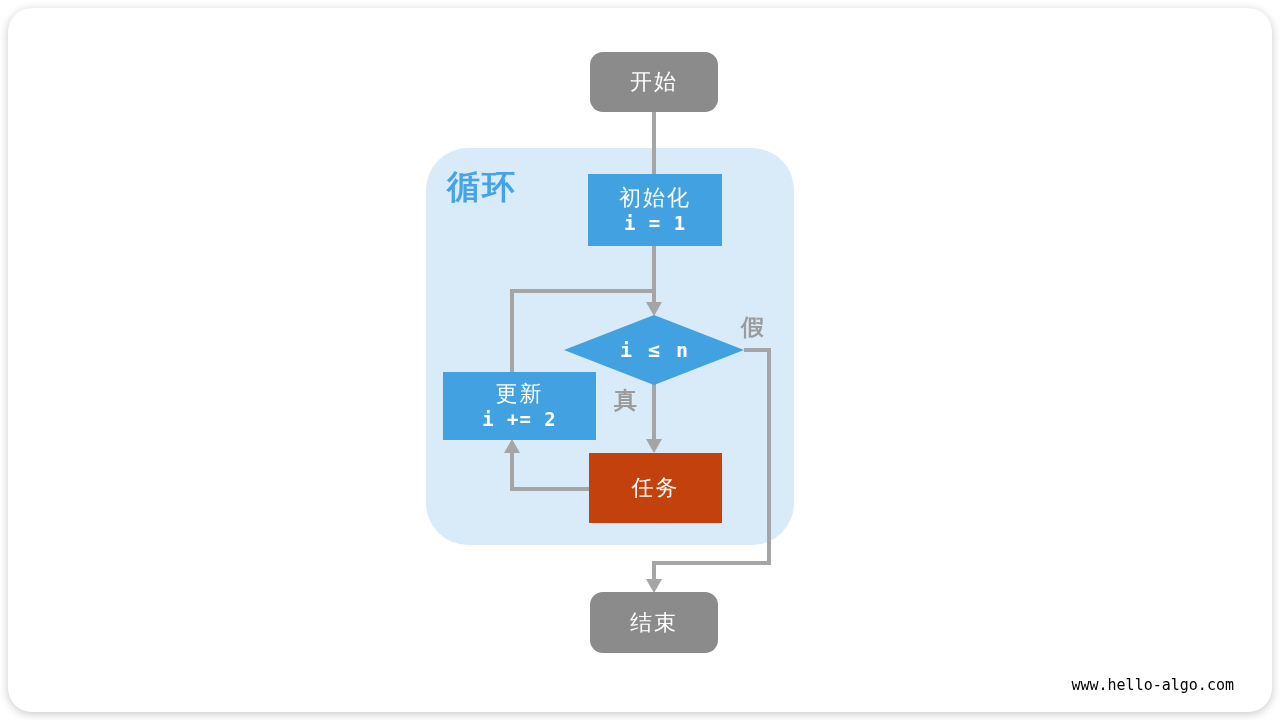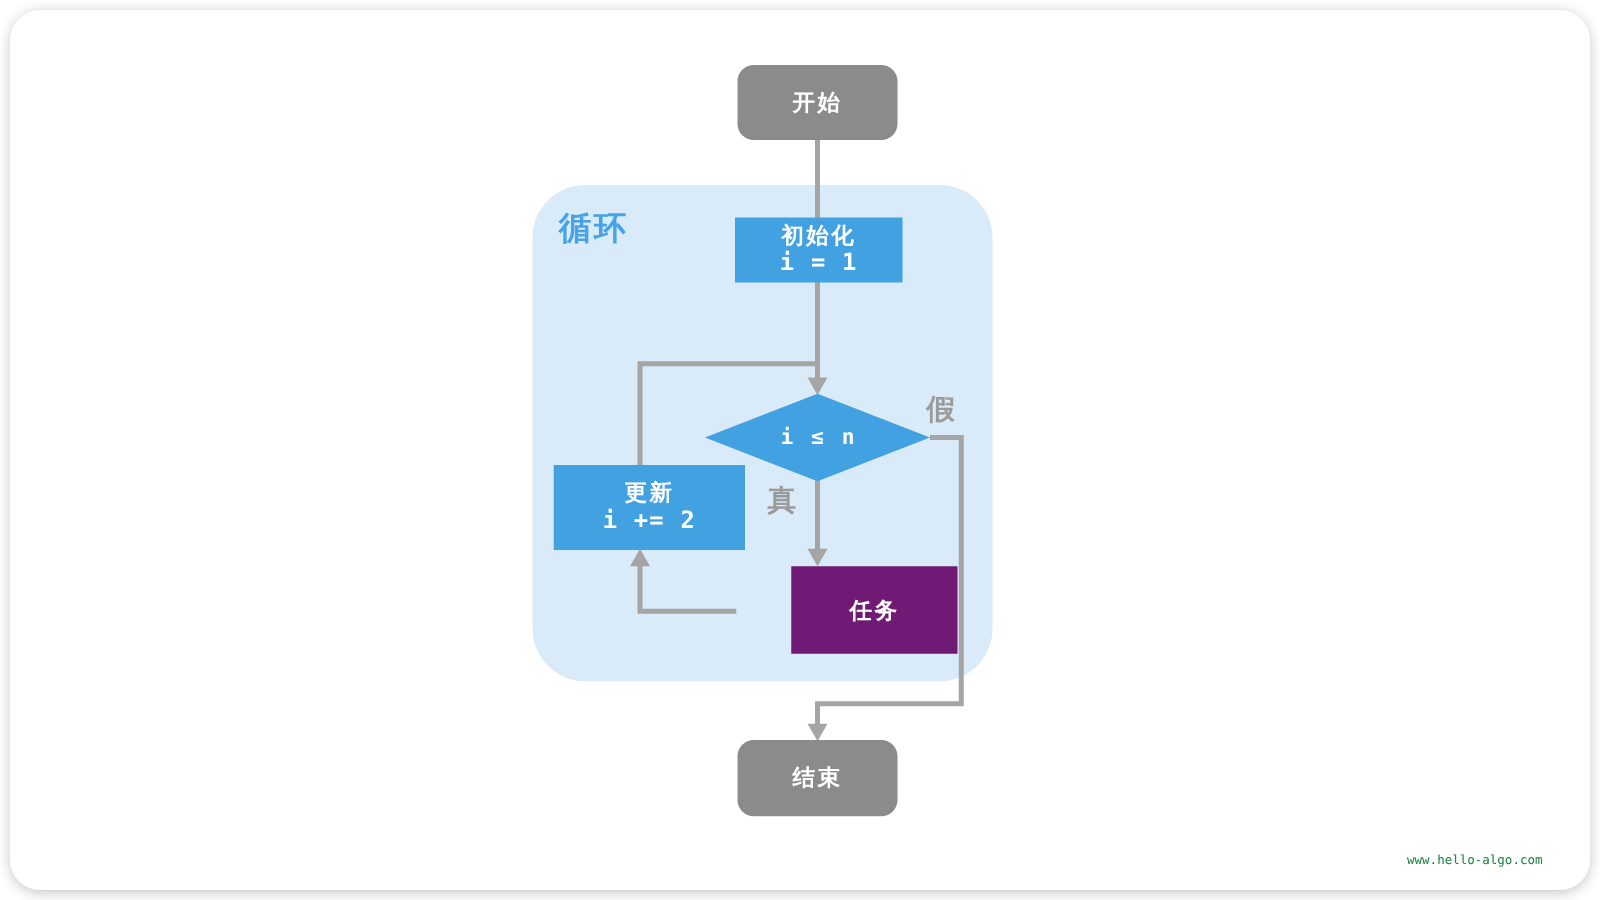--- a/index.html
+++ b/index.html
@@ -33,21 +33,21 @@
     width: 368px;
     height: 397px;
     background: #d9eaf8;
     border-radius: 42px;
   }
   .loop-label {
     position: absolute;
     left: 447px;
     top: 165px;
     color: #47a3e8;
-    font-size: 26px;
+    font-size: 33px;
     font-weight: 700;
     letter-spacing: 2px;
     z-index: 3;
   }
   svg.wires {
     position: absolute;
     left: 0;
     top: 0;
     z-index: 2;
   }
@@ -56,70 +56,70 @@
     display: flex;
     flex-direction: column;
     align-items: center;
     justify-content: center;
     color: #ffffff;
     z-index: 3;
     line-height: 1.25;
   }
   .node.gray  { background: #8b8b8b; border-radius: 13px; }
   .node.blue  { background: #42a1e0; }
-  .node.green { background: #701a75; margin-left: 44px; }
+  .node.green { background: #c2410c; }
   .node-start { left: 590px; top: 52px;  width: 128px; height: 60px; }
-  .node-init  { left: 588px; top: 174px; width: 134px; height: 52px; }
+  .node-init  { left: 588px; top: 174px; width: 134px; height: 72px; }
   .node-update{ left: 443px; top: 372px; width: 153px; height: 68px; }
   .node-task  { left: 589px; top: 453px; width: 133px; height: 70px; }
   .node-end   { left: 590px; top: 592px; width: 128px; height: 61px; }
   .cjk {
-    font-size: 18px;
-    font-weight: 700;
+    font-size: 22px;
+    font-weight: 400;
     letter-spacing: 2px;
   }
   .code {
     font-family: "DejaVu Sans Mono", monospace;
     font-size: 19px;
     font-weight: 700;
     letter-spacing: 1px;
     text-align: center;
   }
   .cond-text {
     position: absolute;
     left: 564px;
     top: 315px;
     width: 182px;
     height: 70px;
     display: flex;
     align-items: center;
     justify-content: center;
     color: #ffffff;
     font-family: "DejaVu Sans Mono", monospace;
-    font-size: 17px;
+    font-size: 20px;
     font-weight: 700;
     letter-spacing: 2px;
     z-index: 3;
   }
   .branch {
     position: absolute;
     color: #9b9b9b;
     font-size: 23px;
     font-weight: 700;
     z-index: 3;
   }
   .branch-true  { left: 614px; top: 385px; }
   .branch-false { left: 741px; top: 312px; }
   .watermark {
     position: absolute;
     right: 46px;
     bottom: 26px;
-    color: #15803d;
+    color: #000000;
     font-family: "DejaVu Sans Mono", monospace;
-    font-size: 10px;
+    font-size: 15px;
     z-index: 3;
   }
 </style>
 </head>
 <body>
 
 <div class="card"></div>
 
 <div class="stage">
 

